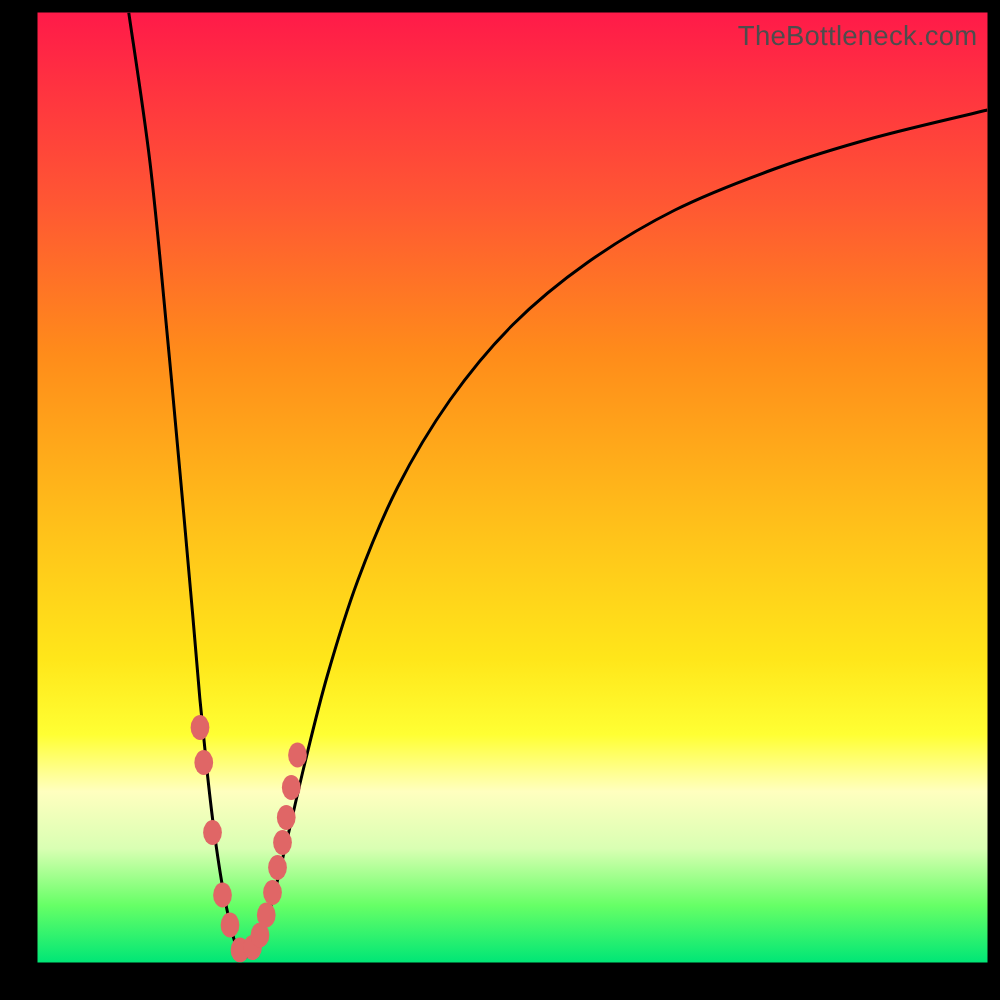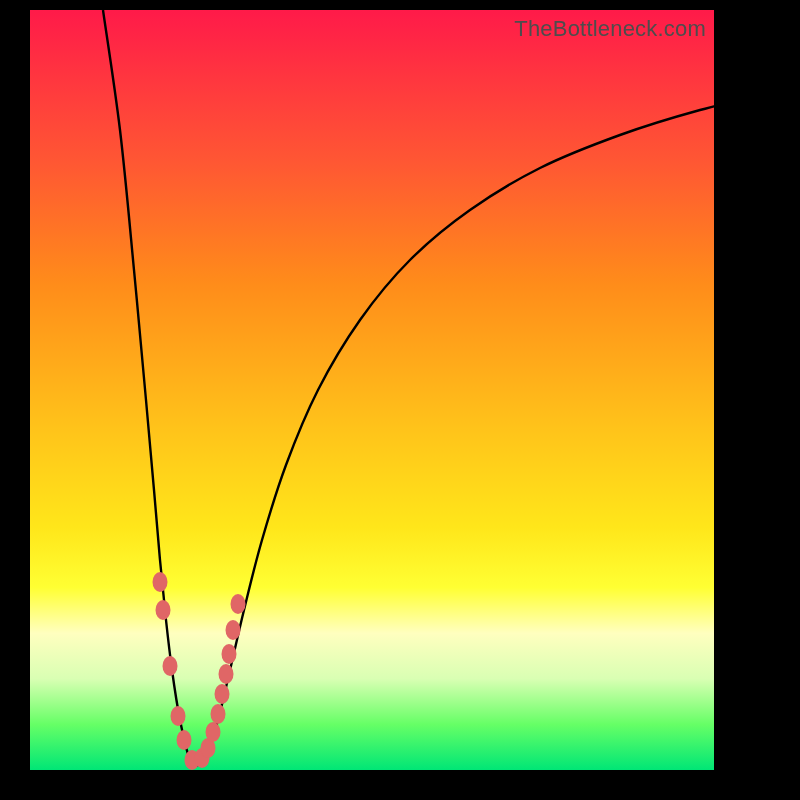--- a/index.html
+++ b/index.html
@@ -14,21 +14,21 @@
   .frame {
     position: absolute;
     left: 0; top: 0;
     width: 800px; height: 800px;
     background: #000;
   }
   .plot {
     position: absolute;
     left: 30px;
     top: 10px;
-    width: 684px;
+    width: 760px;
     height: 760px;
     background: linear-gradient(to bottom,
       #ff1a49 0%,
       #ff3340 8%,
       #ff5733 20%,
       #ff8c1a 36%,
       #ffc31a 55%,
       #ffe61a 68%,
       #ffff33 76%,
       #ffffbf 82%,

